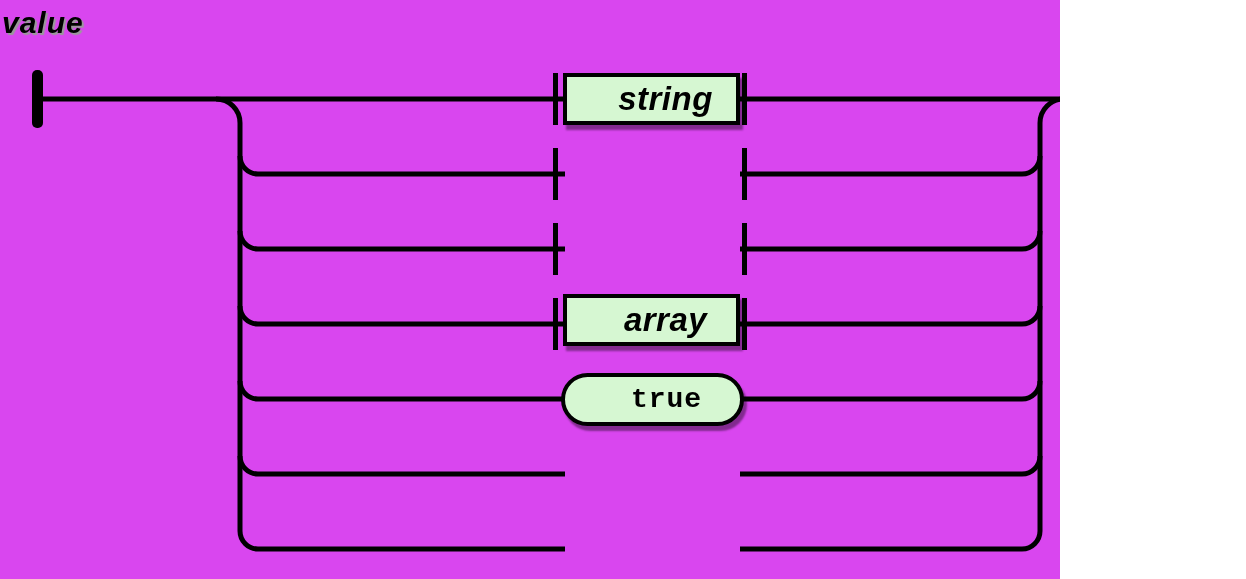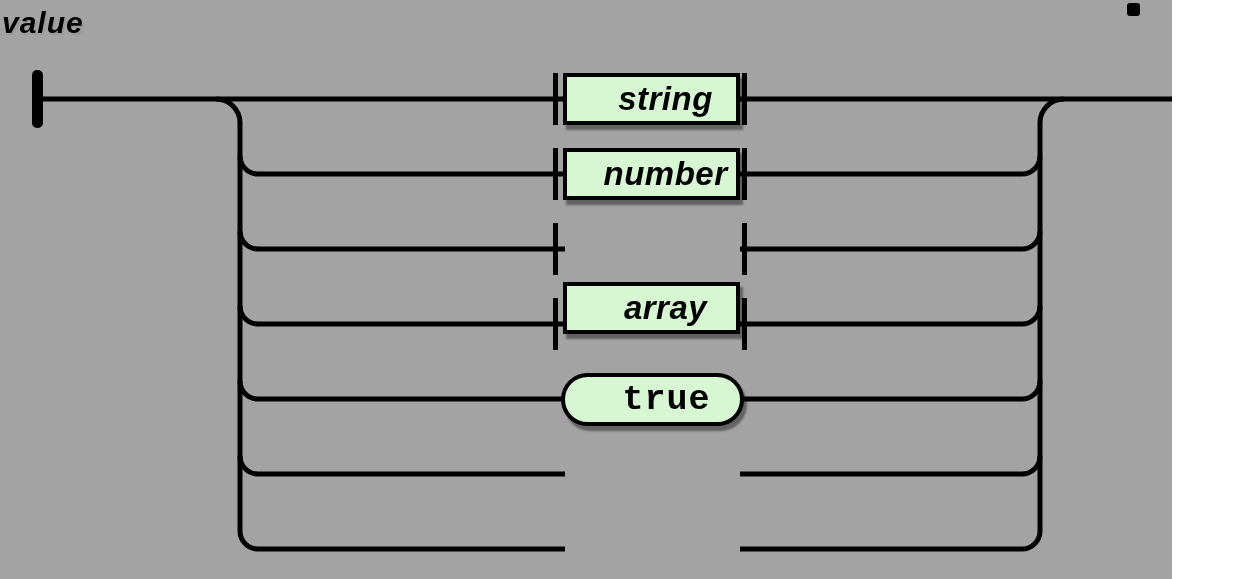--- a/index.html
+++ b/index.html
@@ -1,20 +1,20 @@
 <!DOCTYPE html>
 <html style="--node-fill: #d6f7d2; --line-color: #000000;"><head>
 <meta charset="utf-8">
 <style>
   html, body { margin: 0; padding: 0; background: #ffffff; }
   .canvas {
     position: relative;
-    width: 1172px;
+    width: 1060px;
     height: 579px;
-    background: #a3a3a3;
+    background: #d946ef;
     font-family: "Liberation Sans", sans-serif;
     overflow: hidden;
   }
   .rule-title {
     position: absolute;
     left: 2px;
     top: 6px;
     font-family: "Liberation Sans", sans-serif;
     font-style: italic;
     font-weight: bold;
@@ -46,21 +46,21 @@
     font-size: 33px;
     letter-spacing: 0.5px;
   }
   .node.pill {
     left: 561px;
     width: 183px;
     height: 53px;
     border-radius: 27px;
     font-family: "Liberation Mono", monospace;
     font-weight: bold;
-    font-size: 35px;
+    font-size: 28px;
     letter-spacing: 1px;
   }
   .tick {
     position: absolute;
     width: 5px;
     height: 52px;
     background: var(--line-color, #000);
   }
   .corner-dot {
     position: absolute;
@@ -110,18 +110,17 @@
   <div class="tick" style="left:553px; top:73px"></div>
   <div class="tick" style="left:742px; top:73px"></div>
   <div class="tick" style="left:553px; top:148px"></div>
   <div class="tick" style="left:742px; top:148px"></div>
   <div class="tick" style="left:553px; top:223px"></div>
   <div class="tick" style="left:742px; top:223px"></div>
   <div class="tick" style="left:553px; top:298px"></div>
   <div class="tick" style="left:742px; top:298px"></div>
 
   <div class="node rect" style="top:73px">string</div>
-  <div class="node rect" style="top:148px">number</div>
-  <div class="node rect" style="top:282px">array</div>
+  <div class="node rect" style="top:294px">array</div>
 
   <div class="node pill" style="top:373px">true</div>
 
 </div>
 
 </body></html>

